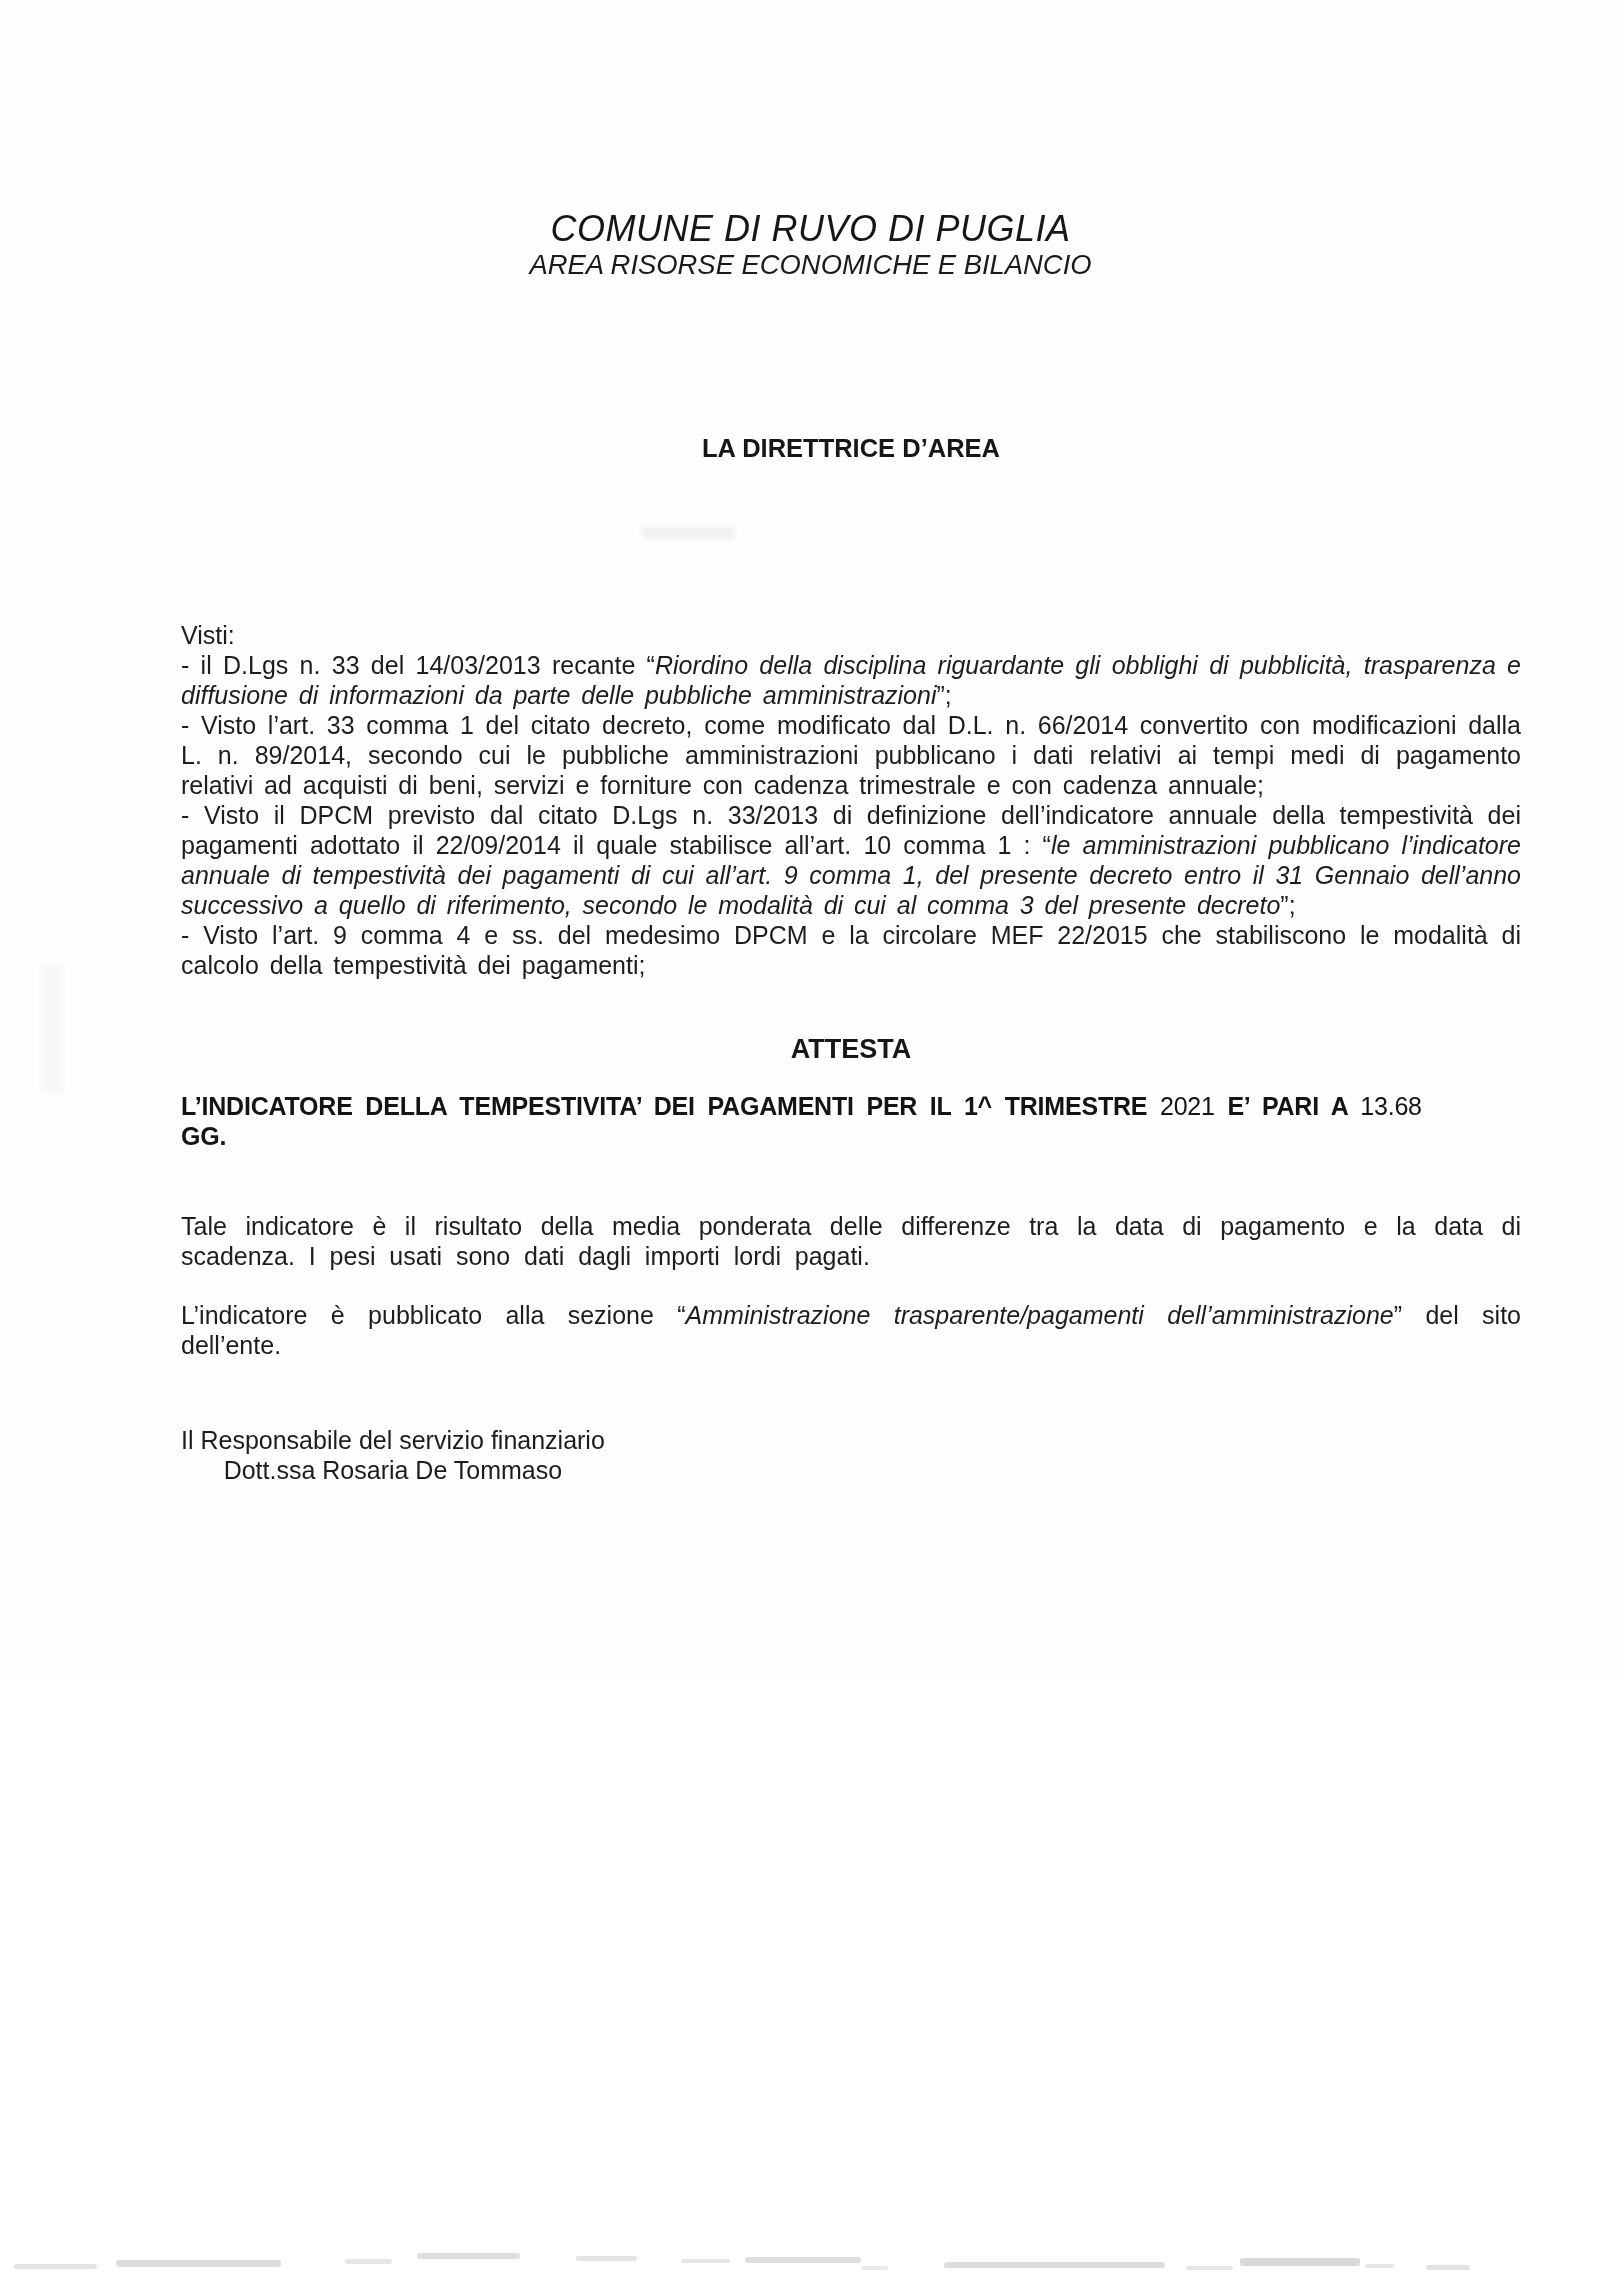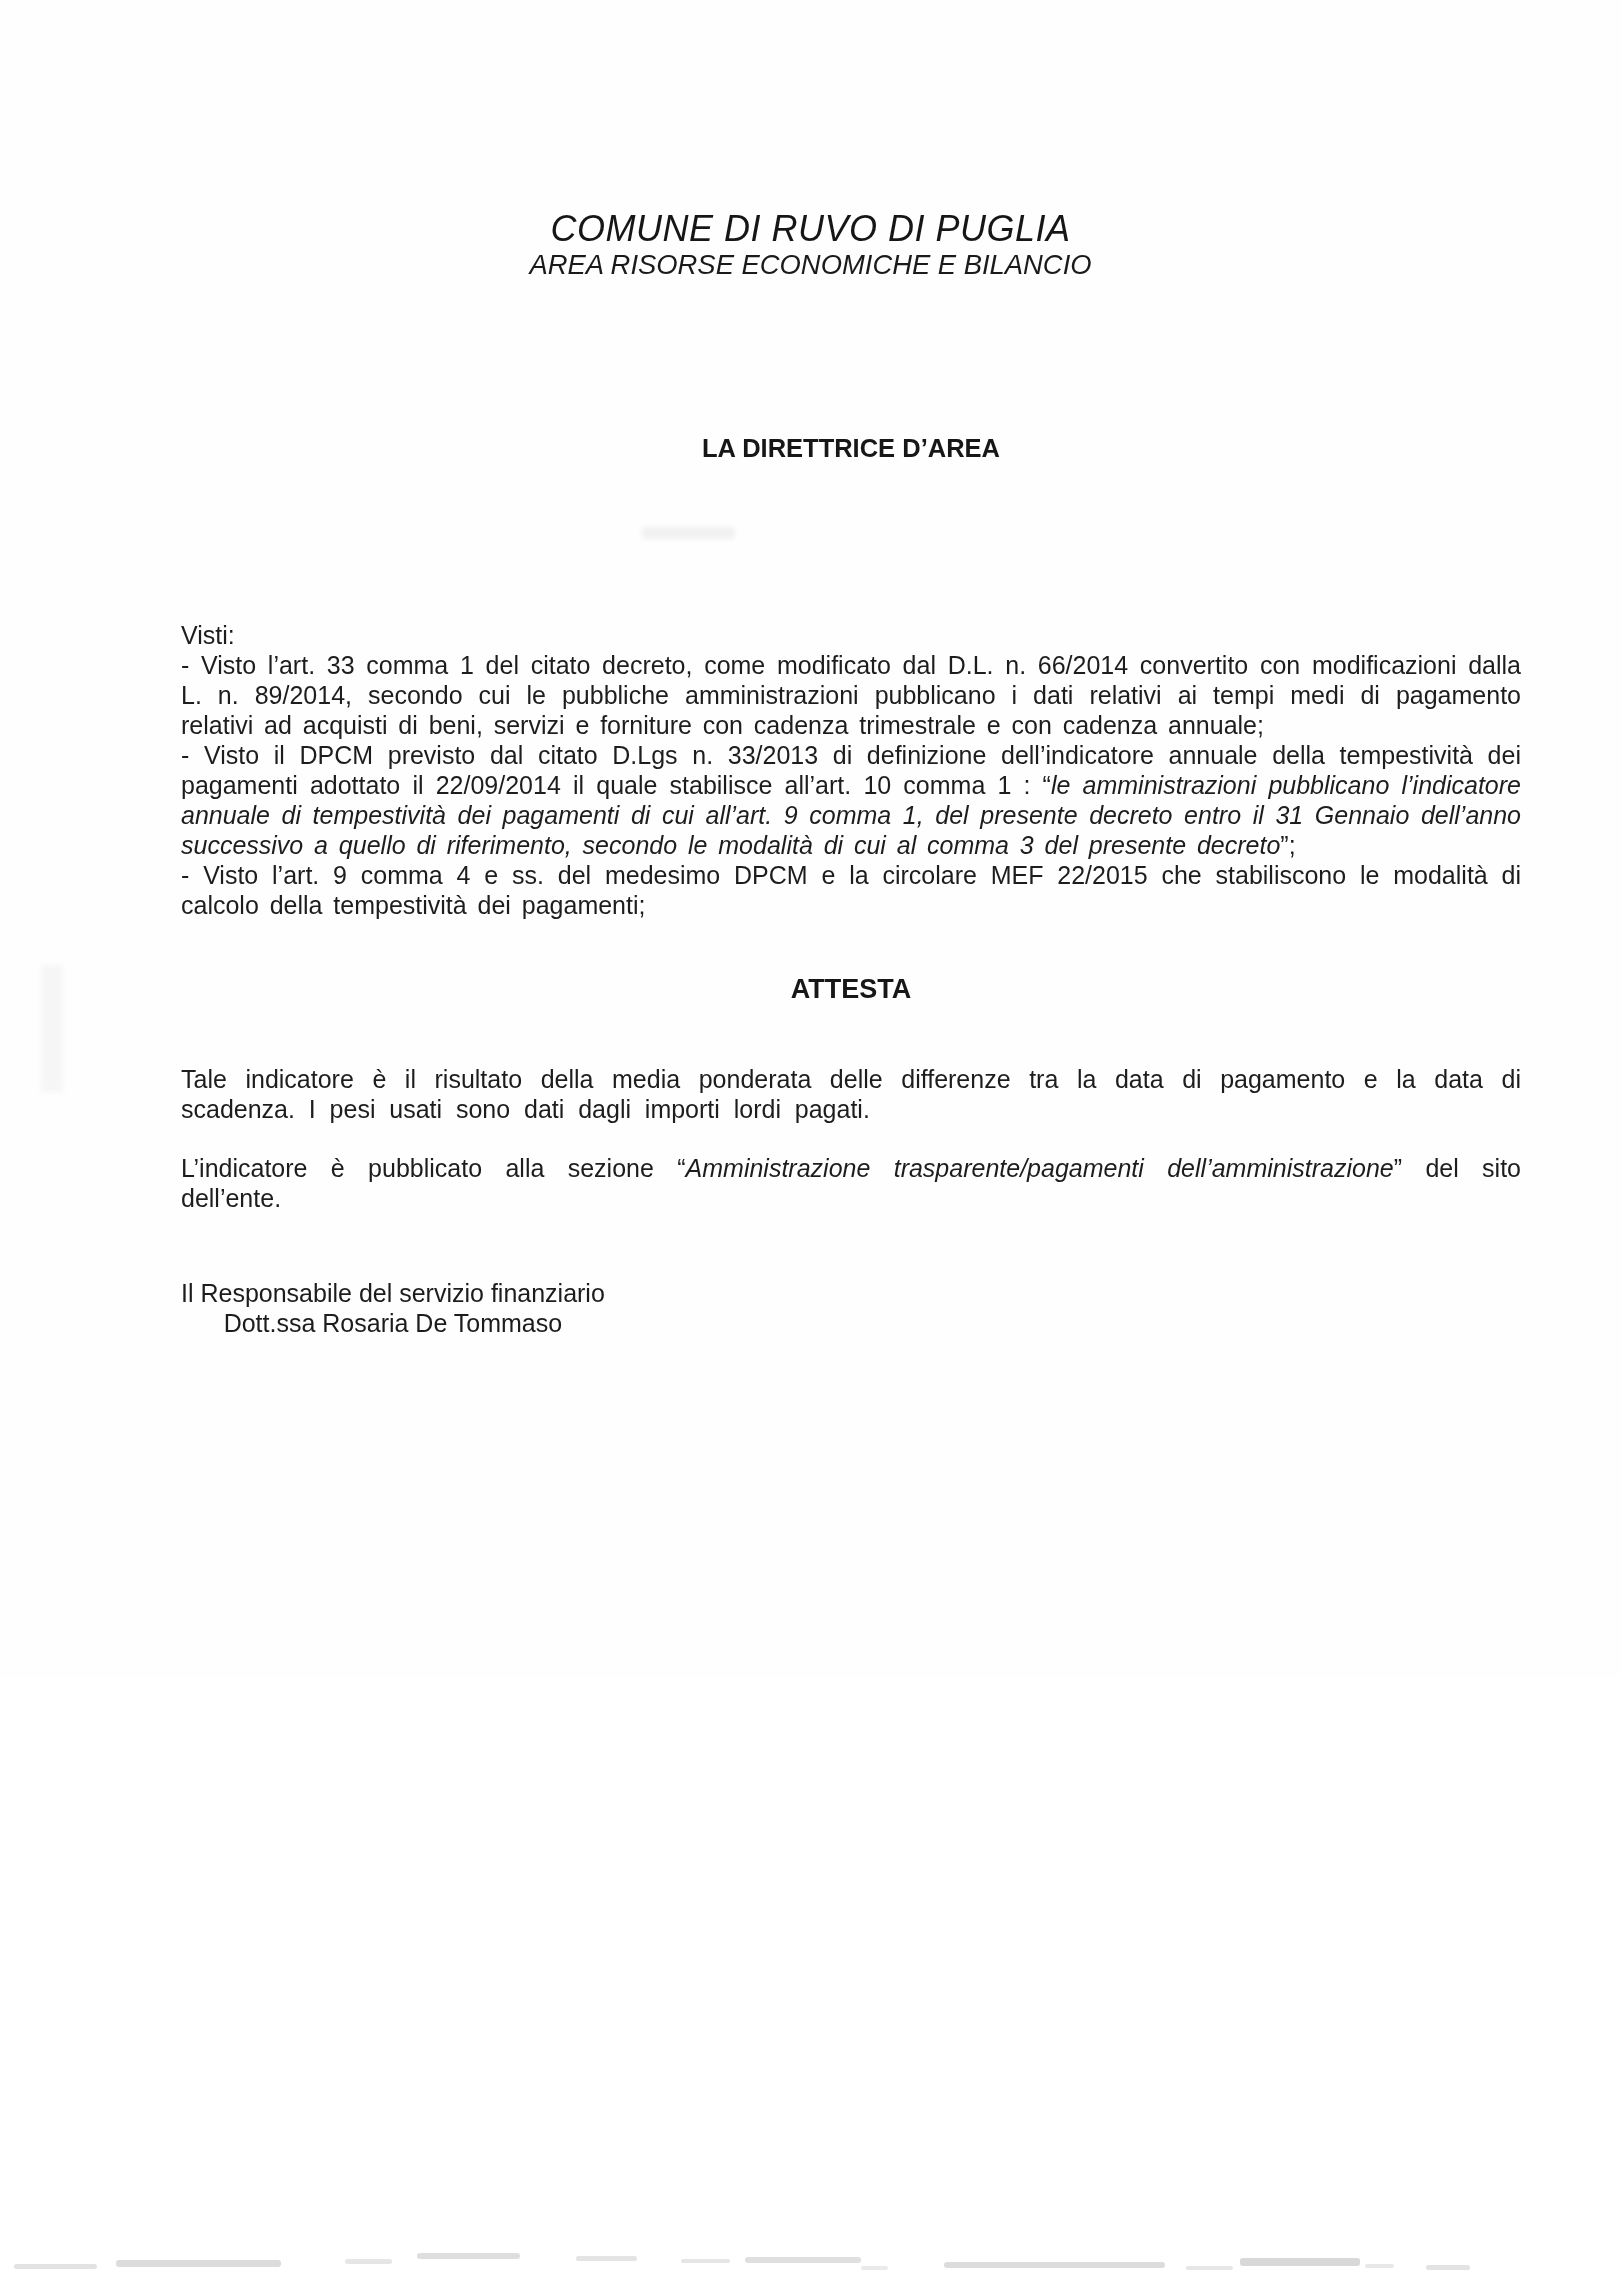--- a/index.html
+++ b/index.html
@@ -119,27 +119,29 @@
     <div class="org-title">COMUNE DI RUVO DI PUGLIA</div>
     <div class="org-subtitle">AREA RISORSE ECONOMICHE E BILANCIO</div>
   </header>
 
   <div class="content">
 
     <div class="role-heading">LA DIRETTRICE D’AREA</div>
 
     <section class="premise">
       <p class="para intro-line">Visti:</p>
+      <p class="para"><span>- il D.Lgs n. 33 del 14/03/2013 recante “</span><span style="font-style: italic;">Riordino della disciplina riguardante gli obblighi di pubblicità, trasparenza e diffusione di informazioni da parte delle pubbliche amministrazioni</span><span>”;</span></p>
       <p class="para"><span>- Visto l’art. 33 comma 1 del citato decreto, come modificato dal D.L. n. 66/2014 convertito con modificazioni dalla L. n. 89/2014, secondo cui le pubbliche amministrazioni pubblicano i dati relativi ai tempi medi di pagamento relativi ad acquisti di beni, servizi e forniture con cadenza trimestrale e con cadenza annuale;</span></p>
       <p class="para"><span>- Visto il DPCM previsto dal citato D.Lgs n. 33/2013 di definizione dell’indicatore annuale della tempestività dei pagamenti adottato il 22/09/2014 il quale stabilisce all’art. 10 comma 1 : “</span><span style="font-style: italic;">le amministrazioni pubblicano l’indicatore annuale di tempestività dei pagamenti di cui all’art. 9 comma 1, del presente decreto entro il 31 Gennaio dell’anno successivo a quello di riferimento, secondo le modalità di cui al comma 3 del presente decreto</span><span>”;</span></p>
       <p class="para"><span>- Visto l’art. 9 comma 4 e ss. del medesimo DPCM e la circolare MEF 22/2015 che stabiliscono le modalità di calcolo della tempestività dei pagamenti;</span></p>
     </section>
 
     <div class="attesta-heading">ATTESTA</div>
 
+    <p class="statement"><span style="font-weight: bold;">L’INDICATORE DELLA TEMPESTIVITA’ DEI PAGAMENTI PER IL 1^ TRIMESTRE </span><span>2021</span><span style="font-weight: bold;"> E’ PARI A </span><span> 13.68</span><br><span style="font-weight: bold;">GG.</span></p>
 
     <p class="para expl-0"><span>Tale indicatore è il risultato della media ponderata delle differenze tra la data di pagamento e la data di scadenza. I pesi usati sono dati dagli importi lordi pagati.</span></p>
     <p class="para expl-1"><span>L’indicatore è pubblicato alla sezione “</span><span style="font-style: italic;">Amministrazione trasparente/pagamenti dell’amministrazione</span><span>” del sito dell’ente.</span></p>
 
     <div class="signature">
       <div class="signature-inner">
         <div>Il Responsabile del servizio finanziario</div>
         <div>Dott.ssa Rosaria De Tommaso</div>
       </div>
     </div>

